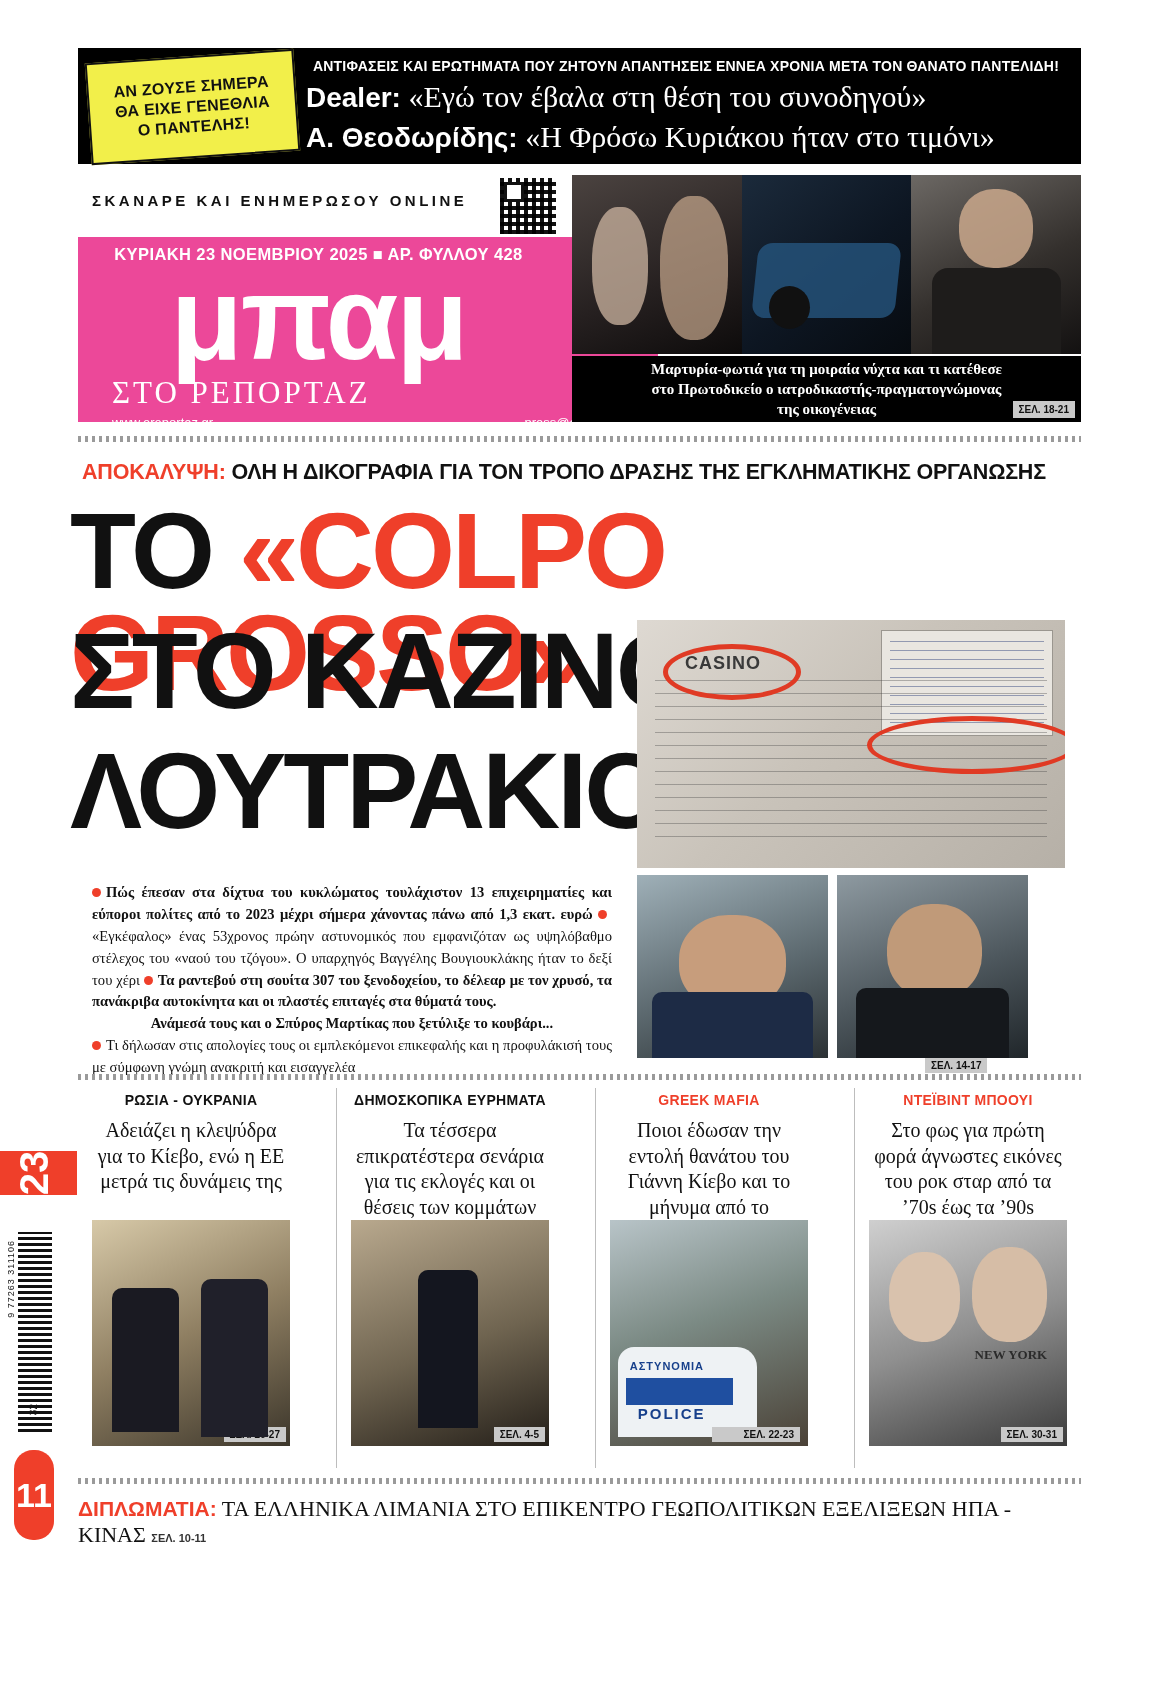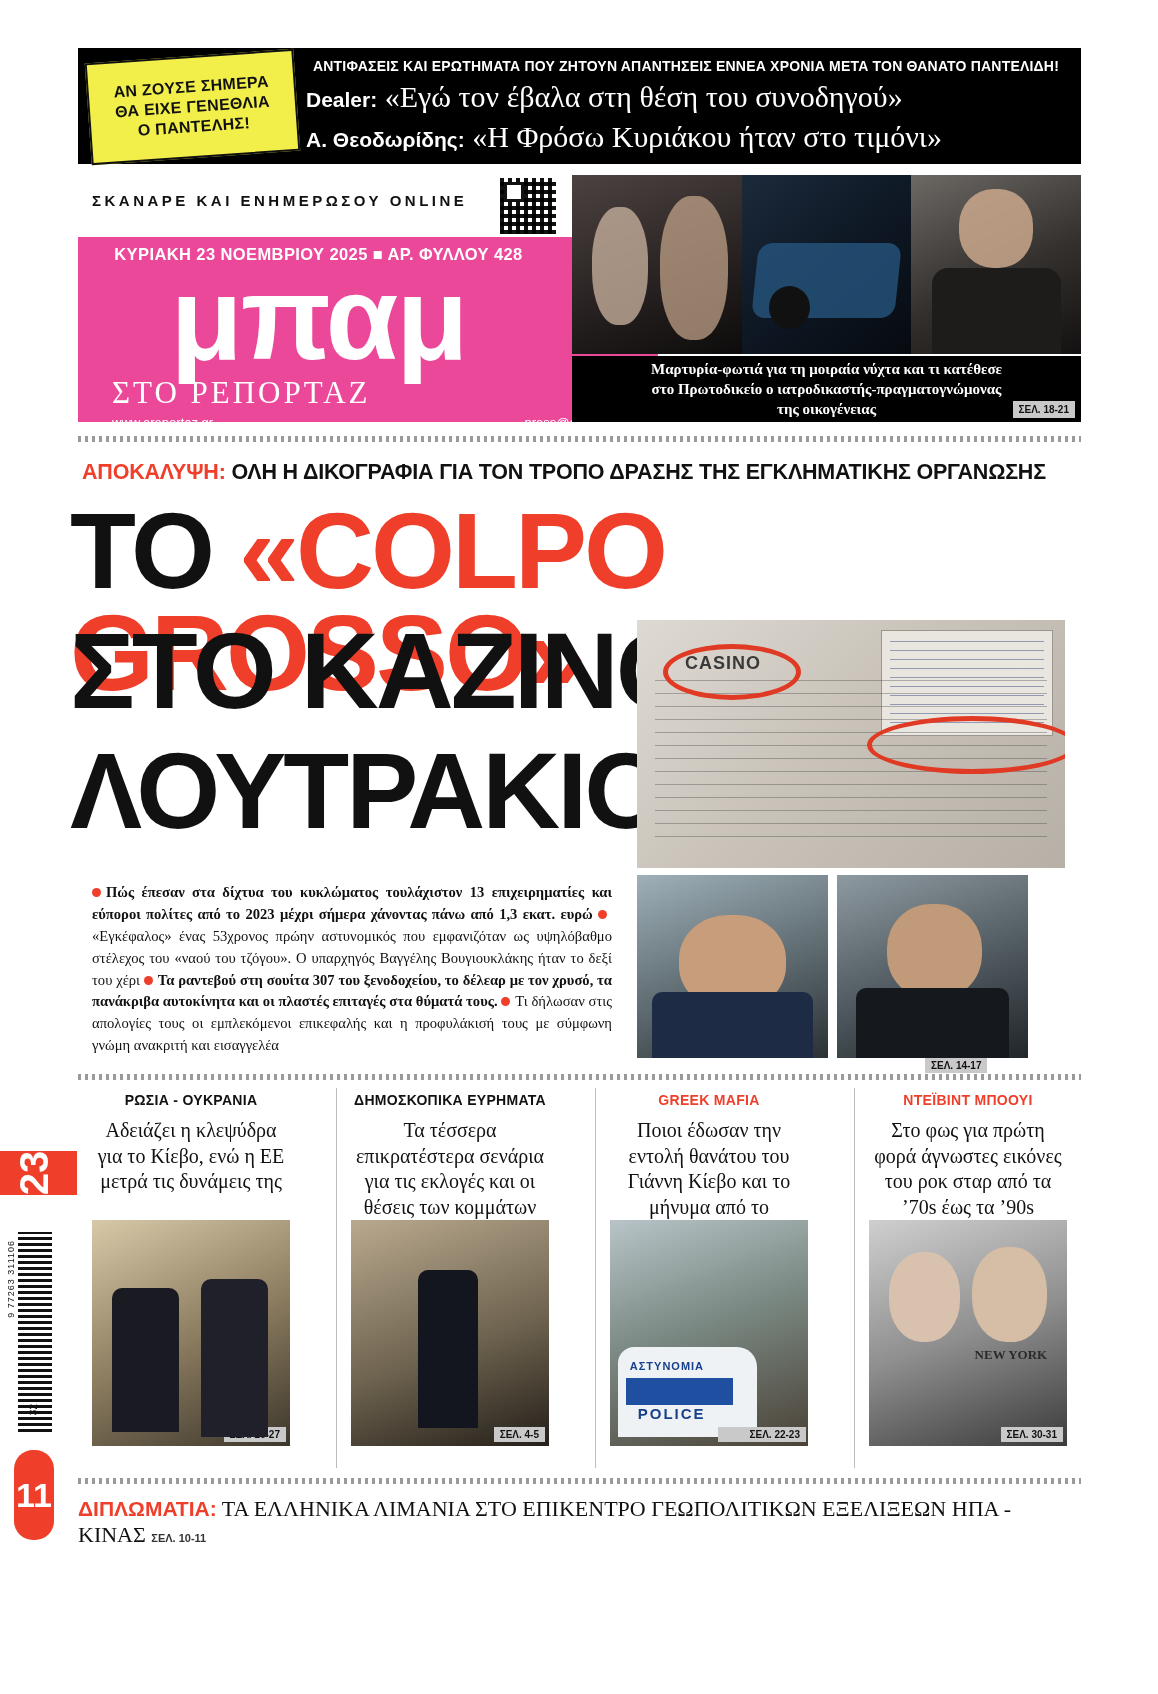--- a/index.html
+++ b/index.html
@@ -10,21 +10,21 @@
   .topband{position:absolute;left:78px;top:48px;width:1003px;height:116px;background:#000;}
   .yellowbox{position:absolute;left:10px;top:8px;width:205px;height:98px;background:#f2ef4a;border:2px solid #111;
              display:flex;flex-direction:column;align-items:center;justify-content:center;transform:rotate(-4deg);}
   .yellowbox div{font-family:"Liberation Sans",sans-serif;font-weight:bold;font-size:16px;color:#111;letter-spacing:.3px;line-height:1.25;text-align:center;}
   .kicker-top{position:absolute;left:228px;top:10px;width:760px;text-align:center;color:#fff;
               font-family:"Liberation Sans",sans-serif;font-weight:bold;font-size:14px;letter-spacing:.2px;}
   .deal-line{position:absolute;left:228px;width:770px;color:#fff;font-family:"Liberation Serif",serif;}
   .deal-line .lbl{font-weight:bold;font-family:"Liberation Sans",sans-serif;}
   .deal1{top:32px;font-size:30px;}
   .deal2{top:72px;font-size:30px;}
-  .deal-line .lbl{font-size:21px;}
+  .deal-line .lbl{font-size:28px;}
 
   
   .scanline{position:absolute;left:92px;top:192px;font-family:"Liberation Sans",sans-serif;font-weight:bold;
             font-size:15px;letter-spacing:3.5px;color:#111;}
   .qr{position:absolute;left:497px;top:175px;width:56px;height:56px;background:
       repeating-linear-gradient(90deg,#111 0 4px,#fff 4px 8px),
       repeating-linear-gradient(0deg,#111 0 4px,transparent 4px 8px);
       background-blend-mode:multiply;border:3px solid #fff;}
   .qr:after{content:"";position:absolute;left:4px;top:4px;width:14px;height:14px;border:3px solid #111;background:#fff;}
 
@@ -215,20 +215,21 @@
     <div class="lines"></div>
     <div class="casino-word">CASINO</div>
     <div class="ell ell1"></div>
     <div class="ell ell2"></div>
   </div>
 
   <div class="bullets">
     <span class="bdot"></span><b>Πώς έπεσαν στα δίχτυα του κυκλώματος τουλάχιστον 13 επιχειρηματίες και εύποροι πολίτες από το 2023 μέχρι σήμερα χάνοντας πάνω από 1,3 εκατ. ευρώ</b>
     <span class="bdot"></span><span>«Εγκέφαλος» ένας 53χρονος πρώην αστυνομικός που εμφανιζόταν ως υψηλόβαθμο στέλεχος του «ναού του τζόγου». Ο υπαρχηγός Βαγγέλης Βουγιουκλάκης ήταν το δεξί του χέρι</span>
     <span class="bdot"></span><b>Τα ραντεβού στη σουίτα 307 του ξενοδοχείου, το δέλεαρ με τον χρυσό, τα πανάκριβα αυτοκίνητα και οι πλαστές επιταγές στα θύματά τους.</b>
+    <b class="bcenter">Ανάμεσά τους και ο Σπύρος Μαρτίκας που ξετύλιξε το κουβάρι...</b>
     <span class="bdot"></span><span>Τι δήλωσαν στις απολογίες τους οι εμπλεκόμενοι επικεφαλής και η προφυλάκισή τους με σύμφωνη γνώμη ανακριτή και εισαγγελέα</span>
   </div>
 
   <div class="midphoto mp1"></div>
   <div class="midphoto mp2"></div>
   <span class="sel-badge" style="left:925px;top:1058px;">ΣΕΛ. 14-17</span>
 
   <div class="dots" style="top:1074px;"></div>
 
   <div class="cols">
@@ -248,21 +249,21 @@
         <span class="sel-badge" style="right:4px;bottom:4px;">ΣΕΛ. 4-5</span>
       </div>
     </div>
 
     <div class="col">
       <div class="col-kicker">GREEK MAFIA</div>
       <div class="col-title">Ποιοι έδωσαν την εντολή θανάτου του Γιάννη Κίεβο και το μήνυμα από το Ντουμπάι</div>
       <div class="col-photo cp3">
         <span class="astyn-word">ΑΣΤΥΝΟΜΙΑ</span>
         <span class="police-word">POLICE</span>
-        <span class="sel-badge" style="right:2px;bottom:4px;padding-left:32px;">ΣΕΛ. 22-23</span>
+        <span class="sel-badge" style="right:8px;bottom:4px;padding-left:32px;">ΣΕΛ. 22-23</span>
       </div>
     </div>
 
     <div class="col">
       <div class="col-kicker">ΝΤΕΪΒΙΝΤ ΜΠΟΟΥΙ</div>
       <div class="col-title">Στο φως για πρώτη φορά άγνωστες εικόνες του ροκ σταρ από τα ’70s έως τα ’90s</div>
       <div class="col-photo cp4">
         <span class="ny-word">NEW YORK</span>
         <span class="sel-badge" style="right:4px;bottom:4px;">ΣΕΛ. 30-31</span>
       </div>

